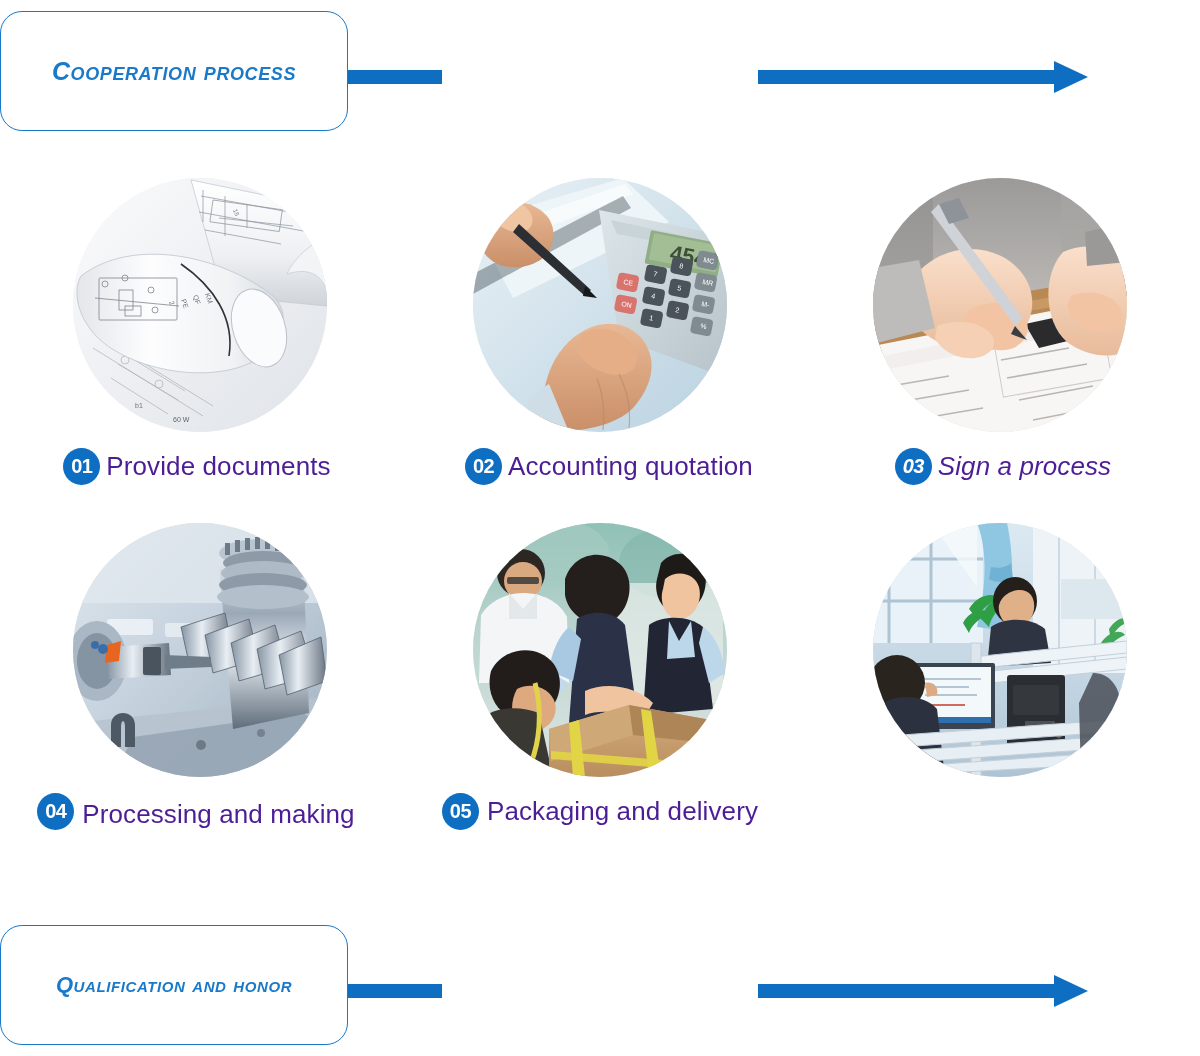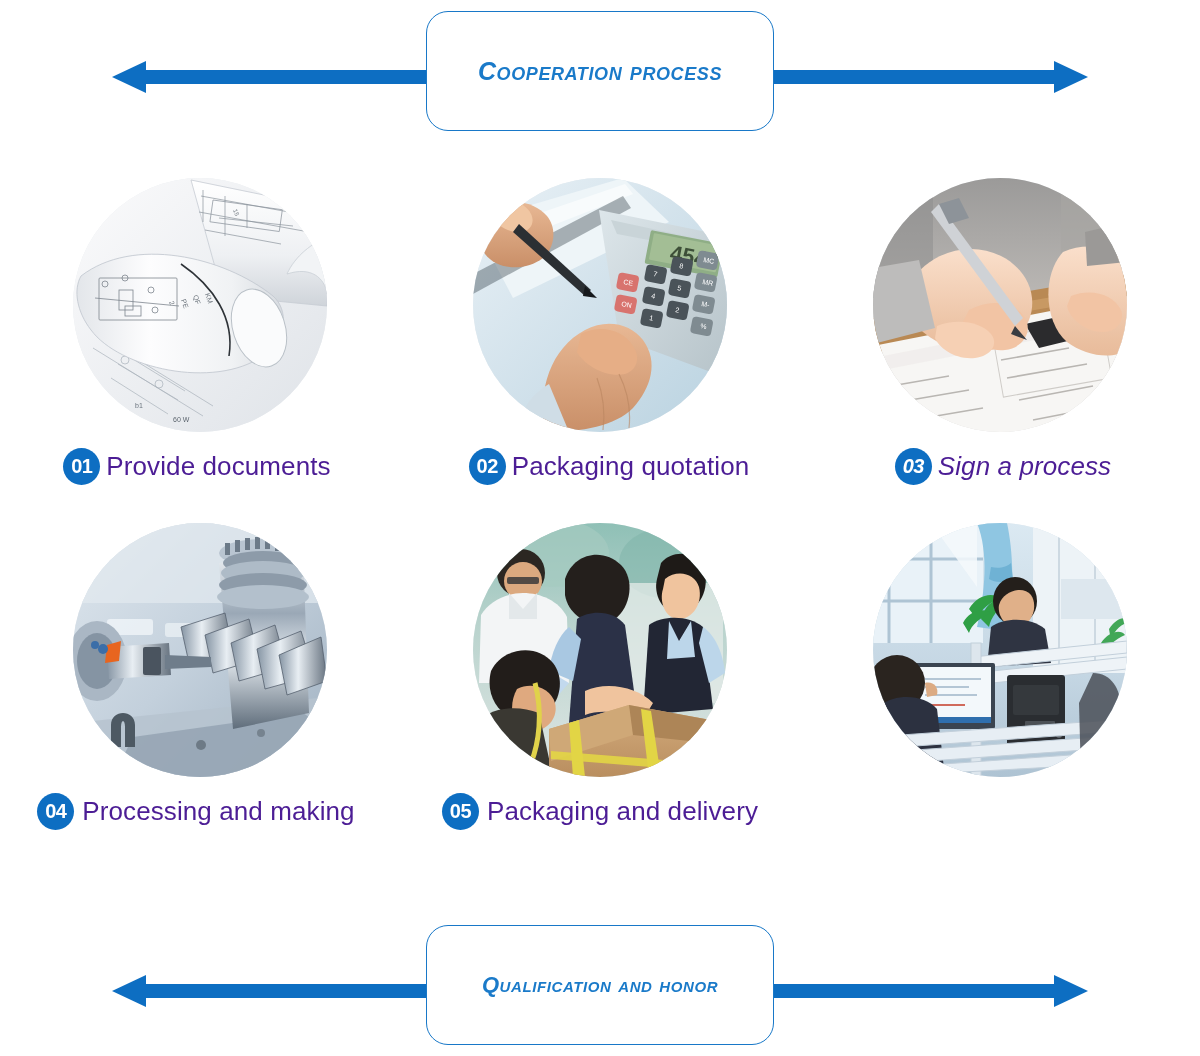--- a/index.html
+++ b/index.html
@@ -11,21 +11,21 @@
     position:relative;
   }
 
   
   .banner-row{
     position:absolute;
     left:0; width:1200px;
     height:126px;
     display:flex;
     align-items:center;
-    justify-content:center;
+    justify-content:flex-start;
   }
   #banner-top{ top:8px; }
   #banner-bottom{ top:922px; }
 
   .arrow{
     position:absolute;
     top:50%;
     height:22px;
     transform:translateY(-50%);
   }
@@ -112,21 +112,21 @@
     color:#4c1d95;
     font-size:26px;
     font-weight:400;
     letter-spacing:0.1px;
   }
 
   
   .row1 .step:nth-child(1) .caption{ margin-left:-6px; }
   .row1 .step:nth-child(2) .caption{ margin-left:18px; }
   .row1 .step:nth-child(3) .caption{ margin-left:6px;font-style:italic; }
-  .row2 .step:nth-child(1) .caption{ margin-left:-8px; }
+  .row2 .step:nth-child(1) .caption{ margin-left:-8px;align-items:flex-end; }
   .row2 .step:nth-child(2) .caption{ margin-left:0px;text-align:right; }
   .row2 .step:nth-child(3) .caption{ margin-left:8px; }
   .row2 .caption{ gap:8px; }
 </style>
 </head>
 <body>
 
 <div class="banner-row" id="banner-top">
   <div class="arrow arrow-left">
     <svg width="330" height="34" viewBox="0 0 330 34">
@@ -299,21 +299,21 @@
           <path d="M108 156 C128 146 150 152 160 168 C168 180 164 192 152 196 C134 200 112 188 104 174 Z" fill="#e6ae86"></path>
           <g stroke="#b98560" stroke-width="1.2" fill="none" opacity="0.6">
             <path d="M124 200 C130 216 132 236 130 252"></path>
             <path d="M146 196 C154 212 158 232 156 250"></path>
           </g>
           <path d="M44 254 C48 232 58 216 76 206 L96 254 Z" fill="#cfdde6"></path>
         </svg>
       </div>
       <div class="caption">
         <span class="badge">02</span>
-        <span class="step-label">Packaging quotation</span>
+        <span class="step-label">Accounting quotation</span>
       </div>
     </div>
 
     <div class="step">
       <div class="photo">
         <svg viewBox="0 0 254 254">
           <defs>
             <linearGradient id="sg-bg" x1="0" y1="0" x2="0" y2="1">
               <stop offset="0%" stop-color="#9b9a99"></stop>
                 <stop offset="45%" stop-color="#b9b6b3"></stop>

